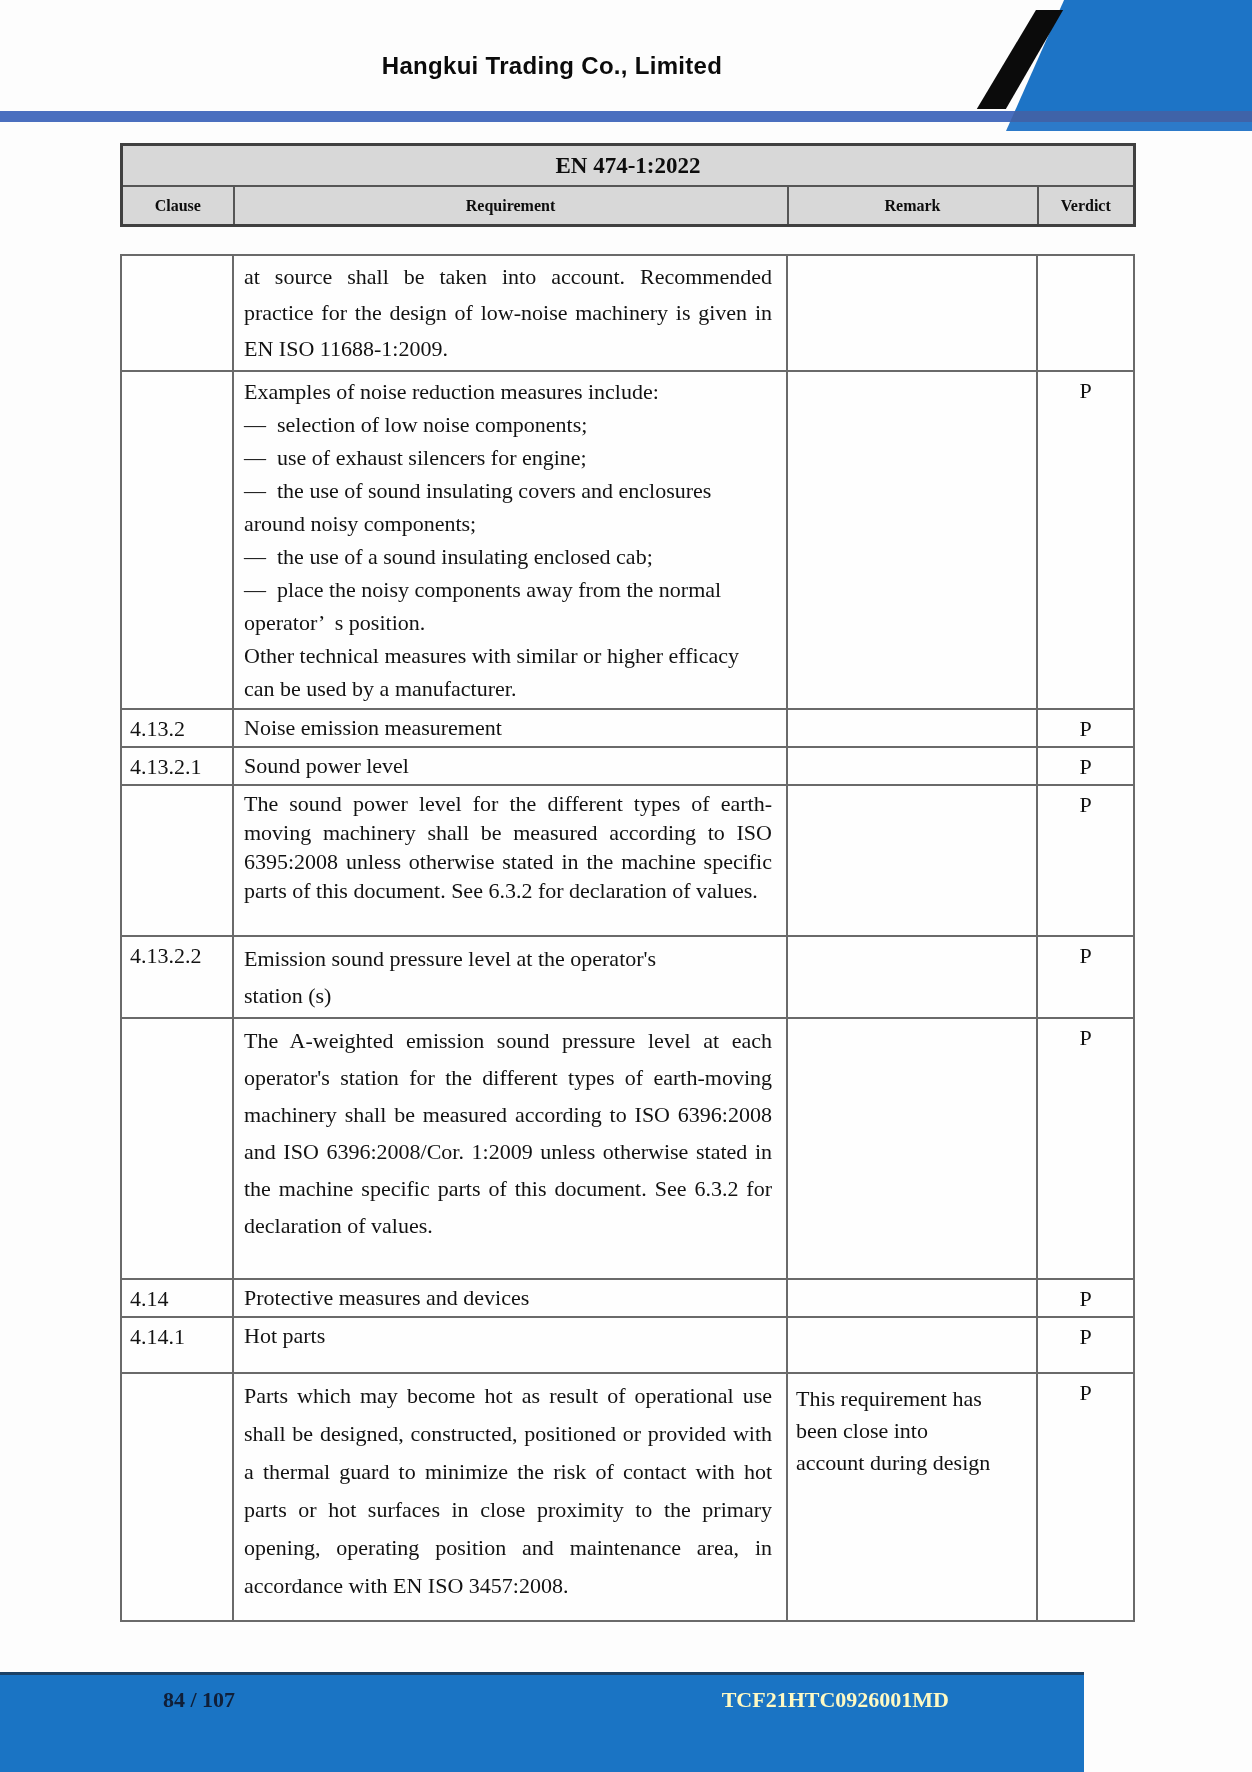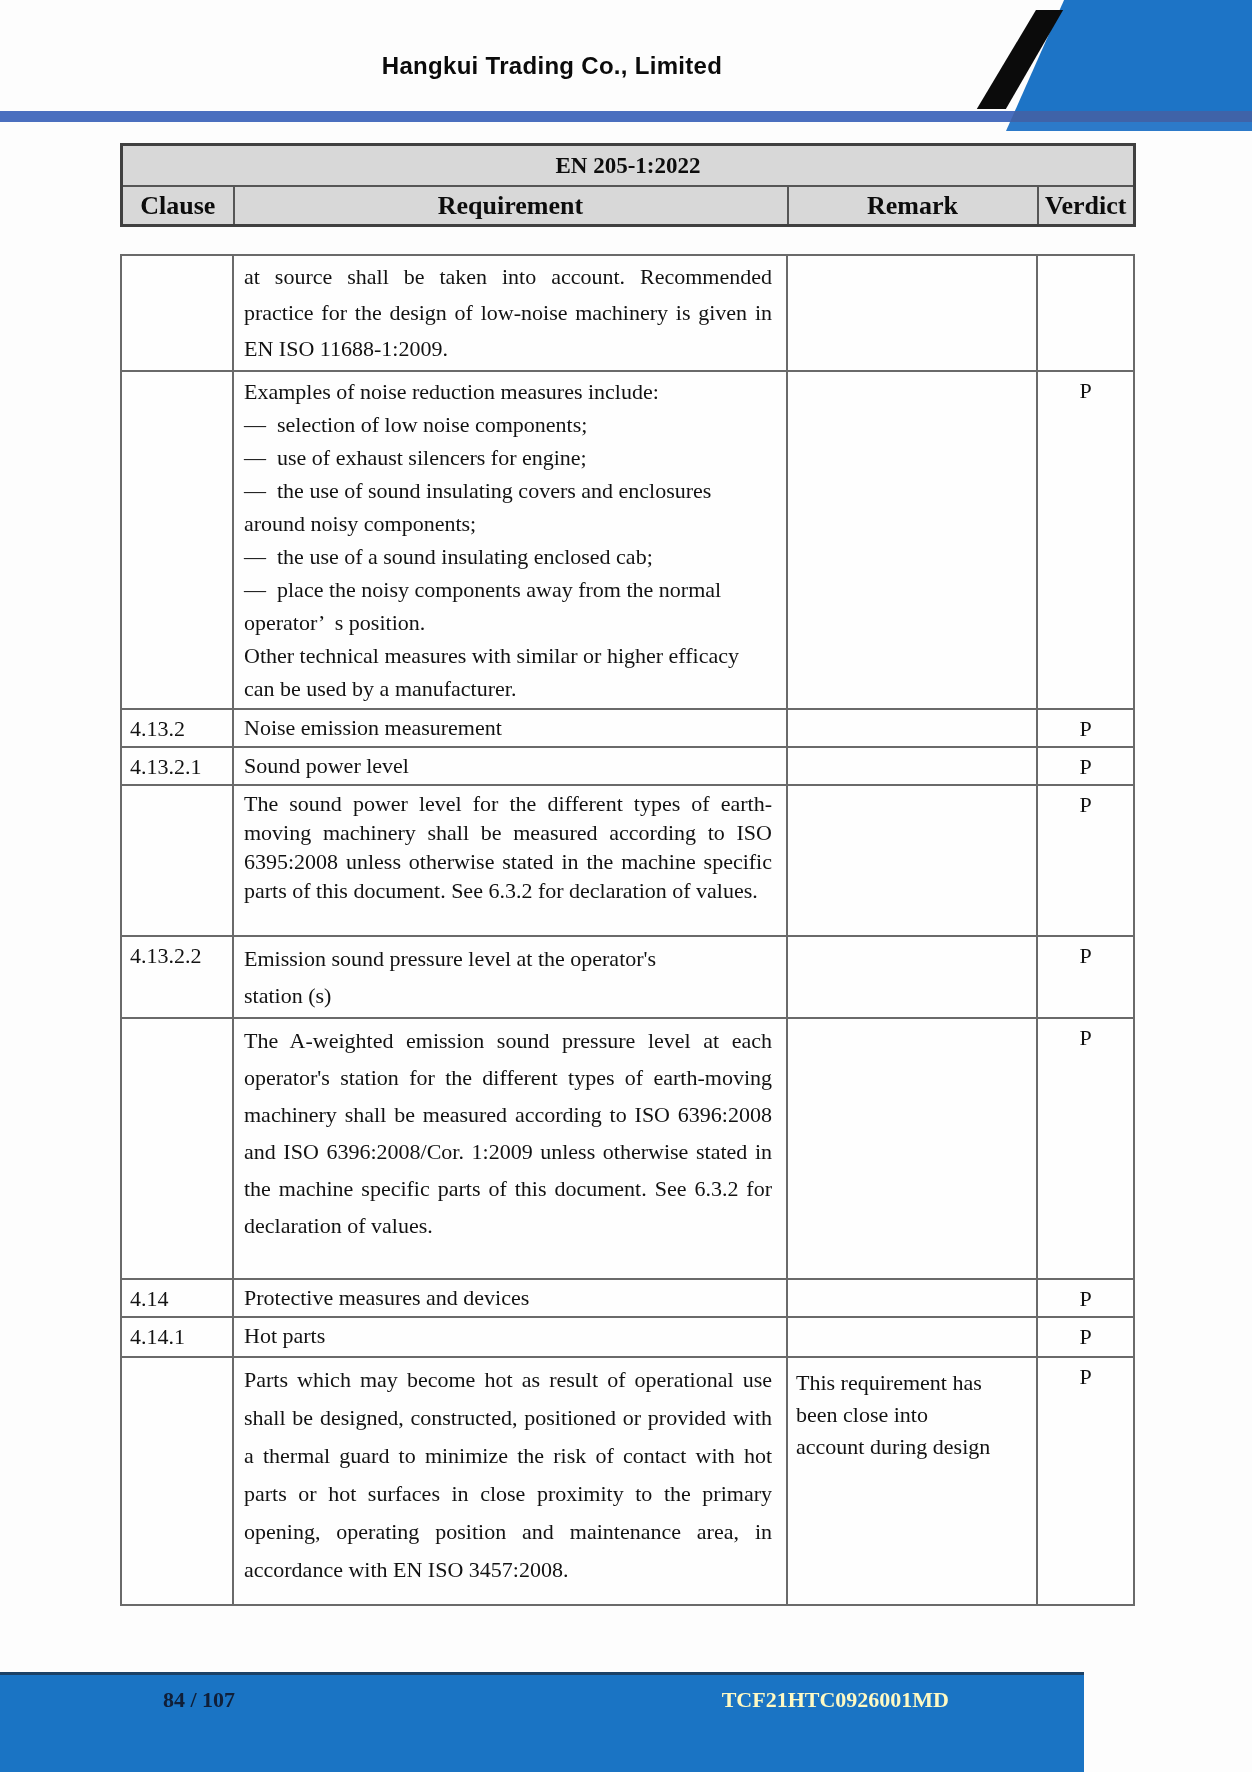--- a/index.html
+++ b/index.html
@@ -37,21 +37,21 @@
   .htable {
     position:absolute; top:143px; left:120px; width:1013px;
     border-collapse:collapse; table-layout:fixed;
     border:3px solid #404040;
   }
   .htable td {
     background:#d8d8d8; border:2px solid #565656;
     font-weight:bold; text-align:center; color:#0d0d0d;
   }
   .htable .title-cell { height:37px; font-size:23px; }
-  .htable .col-cell   { height:35px; font-size:26px; }
+  .htable .col-cell   { height:35px; font-size:16px; }
 
   
   .btable {
     position:absolute; top:254px; left:120px; width:1013px;
     border-collapse:collapse; table-layout:fixed;
     font-size:22px; border:2px solid #595959;
   }
   .btable td {
     border:2px solid #6a6a6a; vertical-align:top; background:#fefefe;
     overflow:hidden;
@@ -64,21 +64,21 @@
   .rq-j36  { text-align:justify; line-height:36px; padding-top:4px; }
   .rq-list { white-space:pre-wrap; line-height:33px; padding-top:4px; }
   .rq-one  { line-height:30px; padding-top:4px; }
   .rq-j29  { text-align:justify; line-height:29px; padding-top:4px; padding-right:24px; }
   .rq-two  { white-space:pre-line; line-height:37px; padding-top:7px; }
   .rq-j37  { text-align:justify; line-height:37px; padding-top:4px; padding-right:24px; }
   .rq-j38  { text-align:justify; line-height:38px; padding-top:7px; }
 
   tr.h0 { height:109px;border-radius:30px; } tr.h1 { height:334px; } tr.h2 { height:36px; }
   tr.h3 { height:38px; }  tr.h4 { height:151px; } tr.h5 { height:75px; }
-  tr.h6 { height:261px; } tr.h7 { height:30px; }  tr.h8 { height:40px; }
+  tr.h6 { height:261px; } tr.h7 { height:30px; }  tr.h8 { height:56px; }
   tr.h9 { height:248px; }
 
   
   .footer {
     position:absolute; left:0; top:1672px; width:1084px; height:100px;
     background:#1a74c4; border-top:3px solid #1c4166; box-sizing:border-box;
     z-index:1;
   }
   .footer .pageno {
     position:absolute; left:163px; top:12px;
@@ -101,21 +101,21 @@
 
   <table class="htable">
     <colgroup>
       <col style="width:112px">
         <col style="width:554px">
         <col style="width:250px">
         <col style="width:97px">
     </colgroup>
     <tbody>
         <tr>
-      <td class="title-cell" colspan="4">EN 205-1:2022</td>
+      <td class="title-cell" colspan="4">EN 474-1:2022</td>
     </tr>
     <tr>
       <td class="col-cell">Clause</td>
       <td class="col-cell">Requirement</td>
       <td class="col-cell">Remark</td>
       <td class="col-cell">Verdict</td>
     </tr>
   </tbody>
     </table>
 

